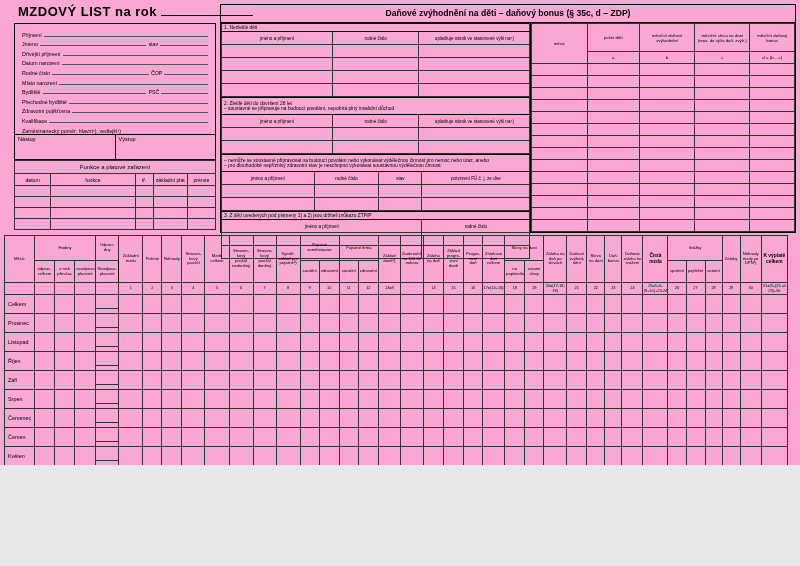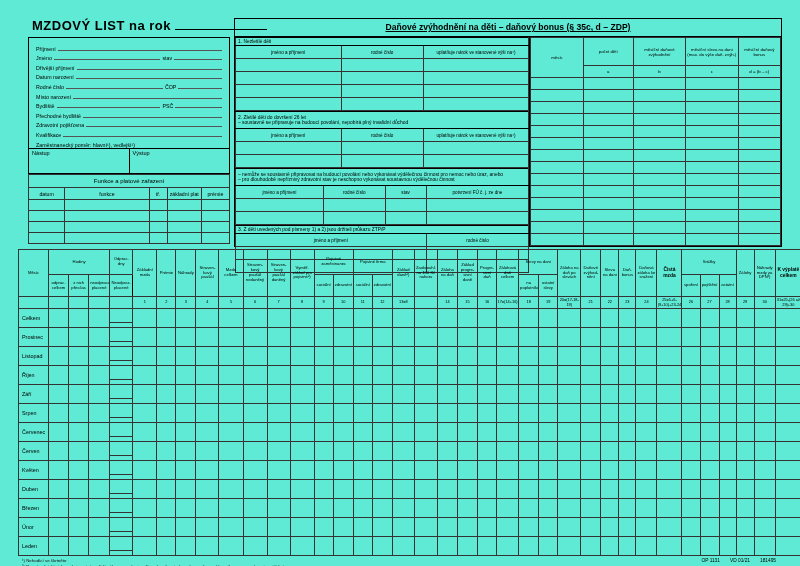--- a/index.html
+++ b/index.html
@@ -1,16 +1,16 @@
 <!DOCTYPE html>
 <html><head>
 <meta charset="utf-8">
 <style>
   html,body{margin:0;padding:0;background:#e8e8e8;}
-  #sheet{position:relative;width:800px;height:566px;background:#5eead4;font-family:"Liberation Sans",sans-serif;color:#000;box-sizing:border-box;padding:18px;overflow:hidden;}
+  #sheet{position:relative;width:800px;height:465px;background:#f9a8d4;font-family:"Liberation Sans",sans-serif;color:#000;box-sizing:border-box;padding:4px;overflow:hidden;}
   
   #top{display:flex;height:229px;}
   #left-panel{width:212px;flex:none;position:relative;}
   #form-title{font-size:13px;font-weight:bold;letter-spacing:.5px;padding-left:14px;white-space:nowrap;}
   .blank-line{display:inline-block;width:92px;border-bottom:1.4px solid #000;height:9px;vertical-align:baseline;}
   #emp-no{font-size:8px;font-weight:bold;padding-left:12px;margin-top:5px;}
   #personal-box{border:1.4px solid #000;margin-left:10px;margin-top:4px;padding:4px 5px 2px 7px;height:104px;}
   .pf{display:flex;align-items:flex-end;height:9.6px;font-size:5.3px;white-space:nowrap;}
   .pf .ln{flex:1;border-bottom:.6px solid #555;margin:0 2px 1px 2px;height:1px;}
   .pf .ln.short{flex:.45;}
@@ -18,21 +18,21 @@
   #inout>div{flex:1;font-size:5.6px;padding:1px 0 0 3px;}
   #inout>div:first-child{border-right:.8px solid #000;}
   table{border-collapse:collapse;}
   #funkce{width:202px;margin-left:10px;table-layout:fixed;border:1.2px solid #000;}
   #funkce th,#funkce td{border:.6px solid #333;font-weight:normal;}
   #funkce .ft{font-size:6px;height:10px;text-align:center;}
   #funkce .fh{font-size:5.2px;height:9px;text-align:center;}
   #funkce tbody td{height:8px;}
   
   #right-panel{flex:1;border:1.6px solid #000;margin-left:4px;display:flex;flex-direction:column;}
-  #bonus-title{border-bottom:1.4px solid #000;font-size:8.6px;font-weight:bold;text-align:center;height:17px;line-height:17px;flex:none;text-decoration:underline;}
+  #bonus-title{border-bottom:1.4px solid #000;font-size:8.6px;font-weight:bold;text-align:center;height:17px;line-height:17px;flex:none;}
   #bonus-body{flex:1;display:flex;min-height:0;}
   #children{width:54%;border-right:1.4px solid #000;}
   #children table{width:100%;table-layout:fixed;}
   #children td,#children th{border:.6px solid #333;font-weight:normal;overflow:hidden;}
   #children .lab td{font-size:4.9px;text-align:left;padding:1px 2px;border-top:1.2px solid #000;border-bottom:1.2px solid #000;}
   #children .ch th{font-size:4.6px;text-align:center;height:10px;}
   #children tbody td{height:10px;}
   #mini{width:46%;}
   #mini table{width:100%;height:100%;table-layout:fixed;}
   #mini th,#mini td{border:.6px solid #333;font-weight:normal;}

